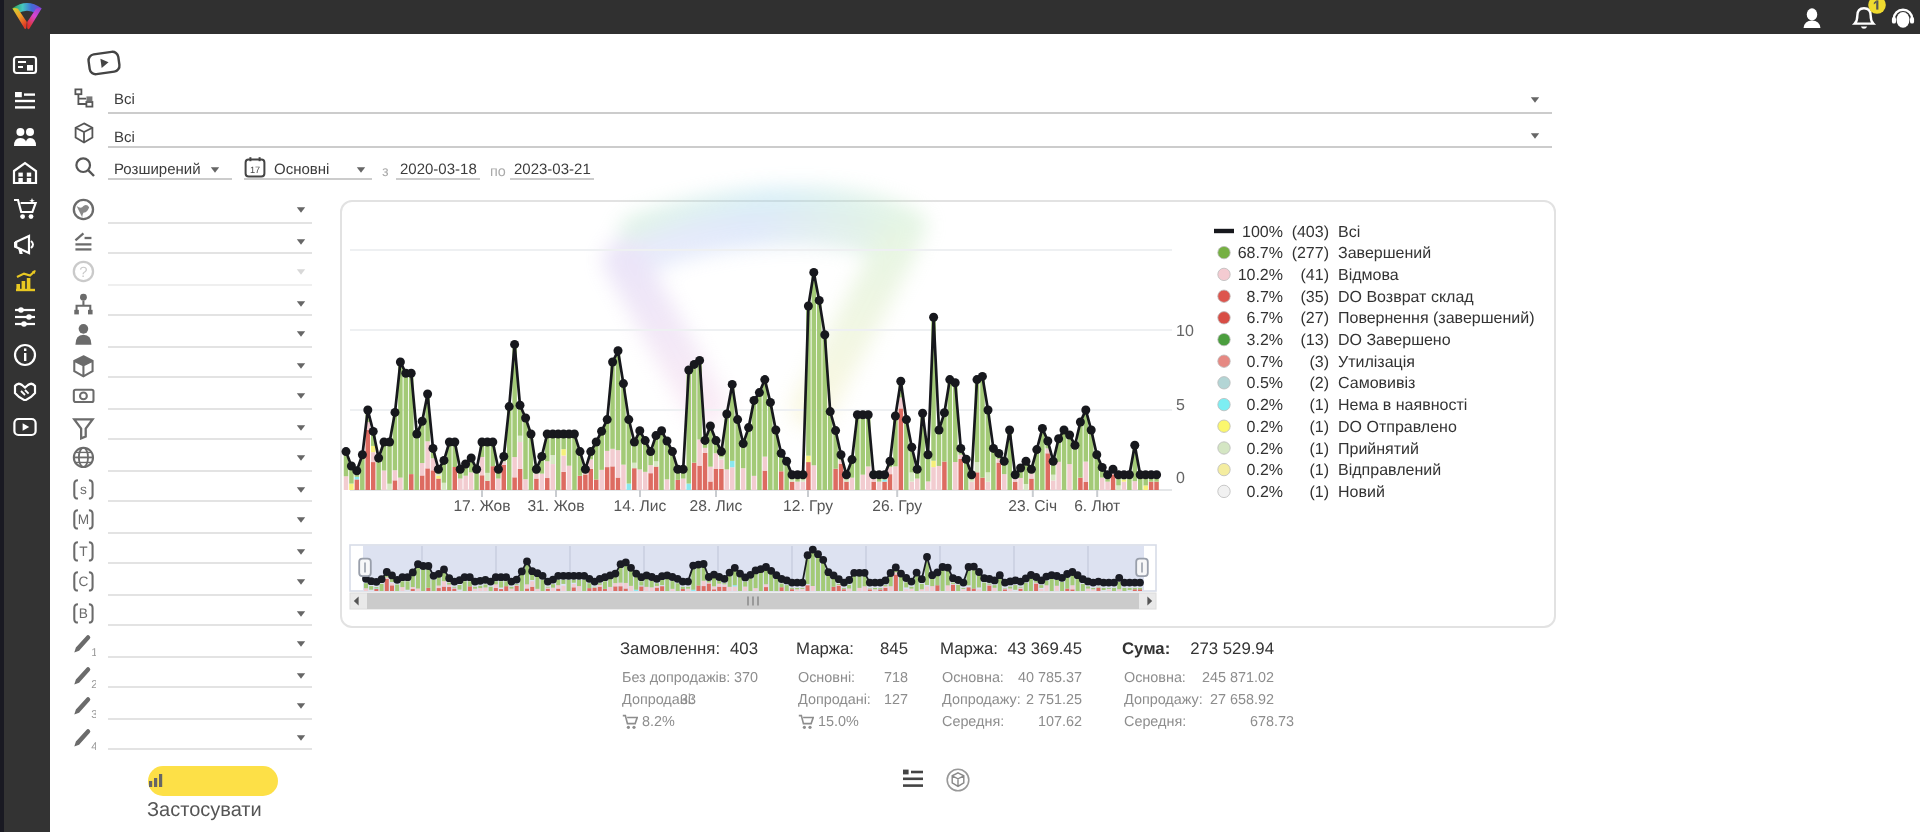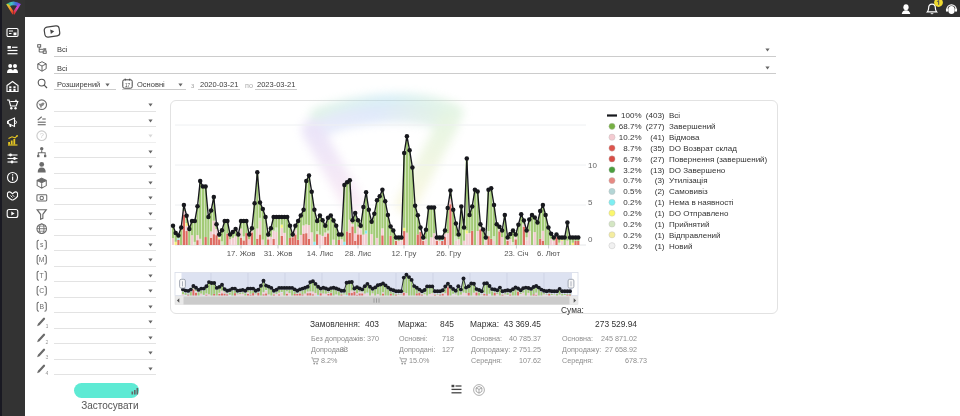--- a/index.html
+++ b/index.html
@@ -164,21 +164,21 @@
     <line x1="3.2" y1="0.6" x2="3.2" y2="2.6" stroke="#444" stroke-width="1"></line>
     <line x1="7.8" y1="0.6" x2="7.8" y2="2.6" stroke="#444" stroke-width="1"></line>
     <text x="5.5" y="8.6" text-anchor="middle" font-size="4.6" fill="#444">17</text>
   </svg>
 <div class="txt" style="left:137px;top:80px">Основні</div>
 <svg style="position:absolute;left:178px;top:82.5px;opacity:1" width="5" height="4" viewBox="0 0 5 4">
     <path d="M0.4,0.6 L4.6,0.6 L2.5,3.4 Z" fill="#666"></path>
   </svg>
 <div class="ul" style="left:122px;top:89px;width:64px"></div>
 <div class="gtxt" style="left:191px;top:80.5px">з</div>
-<div class="txt" style="left:200px;top:80px">2020-03-21</div>
+<div class="txt" style="left:200px;top:80px">2020-03-18</div>
 <div class="ul" style="left:198px;top:89px;width:42px"></div>
 <div class="gtxt" style="left:245px;top:80.5px">по</div>
 <div class="txt" style="left:257px;top:80px">2023-03-21</div>
 <div class="ul" style="left:255px;top:89px;width:42px"></div>
 <svg style="position:absolute;left:36px;top:99.4px" width="12" height="12" viewBox="0 0 10.5 10.5">
     <circle cx="5" cy="5" r="4.2" fill="none" stroke="#6b6b6b" stroke-width="1"></circle>
     <path d="M2,3.5 q2,1.5 3,0 q1.5,-1 2.5,0.5 q-0.5,2 -2.5,2.5 q-1,2 0,3" fill="#6b6b6b" opacity="0.8"></path>
   </svg>
 <div style="position:absolute;left:54px;top:110.8px;width:102px;border-top:1px solid #e3e3e3"></div>
 <svg style="position:absolute;left:148px;top:103.0px;opacity:1" width="5" height="4" viewBox="0 0 5 4">
@@ -326,21 +326,21 @@
     <path d="M0.4,0.6 L4.6,0.6 L2.5,3.4 Z" fill="#666"></path>
   </svg>
 <svg style="position:absolute;left:36px;top:362.9px" width="12" height="12" viewBox="0 0 10.5 10.5">
     <path d="M1,9 L1.7,6.8 L6.3,1.7 Q7,1 7.7,1.7 Q8.4,2.4 7.7,3.1 L3.1,8.2 Z" fill="#6b6b6b"></path>
     <text x="8.4" y="10.4" font-size="5" fill="#999">4</text>
   </svg>
 <div style="position:absolute;left:54px;top:374.3px;width:102px;border-top:1px solid #e3e3e3"></div>
 <svg style="position:absolute;left:148px;top:366.5px;opacity:1" width="5" height="4" viewBox="0 0 5 4">
     <path d="M0.4,0.6 L4.6,0.6 L2.5,3.4 Z" fill="#666"></path>
   </svg>
-<div style="position:absolute;left:73.5px;top:383px;width:65px;height:14.5px;background:#5eead4;border-radius:8px;text-align:right;font-size:10px;color:#555;line-height:15px">
+<div style="position:absolute;left:73.5px;top:383px;width:65px;height:14.5px;background:#fde047;border-radius:8px;text-align:left;font-size:10px;color:#555;line-height:15px">
 <svg style="vertical-align:-1px" width="8" height="8" viewBox="0 0 8 8">
       <rect x="0.5" y="4.5" width="1.6" height="3" fill="#666"></rect>
       <rect x="3" y="3" width="1.6" height="4.5" fill="#666"></rect>
       <rect x="5.5" y="1" width="1.6" height="6.5" fill="#666"></rect>
     </svg> Застосувати</div>
 <div style="position:absolute;left:170px;top:100px;width:608px;height:214px;border:1px solid #e2e2e2;border-radius:6px"></div>
 <div style="position:absolute;left:0;top:0"><svg width="960" height="416" viewBox="0 0 960 416" font-family="Liberation Sans, sans-serif">
 <defs>
 <filter id="wblur" x="-40%" y="-40%" width="180%" height="180%">
           <feGaussianBlur stdDeviation="5"></feGaussianBlur>
@@ -1417,21 +1417,21 @@
   </svg>
 <div style="position:absolute;left:409px;top:356px;font-size:7.2px;color:#8d8d8d">15.0%</div>
 <div style="position:absolute;left:470px;top:319px;font-size:8.4px;color:#333;">Маржа:</div>
 <div style="position:absolute;left:471px;top:319px;width:70px;text-align:right;font-size:8.4px;color:#333">43 369.45</div>
 <div style="position:absolute;left:471px;top:334px;font-size:7.2px;color:#8d8d8d">Основна:</div>
 <div style="position:absolute;left:471px;top:334px;width:70px;text-align:right;font-size:7.2px;color:#8d8d8d">40 785.37</div>
 <div style="position:absolute;left:471px;top:345px;font-size:7.2px;color:#8d8d8d">Допродажу:</div>
 <div style="position:absolute;left:471px;top:345px;width:70px;text-align:right;font-size:7.2px;color:#8d8d8d">2 751.25</div>
 <div style="position:absolute;left:471px;top:356px;font-size:7.2px;color:#8d8d8d">Середня:</div>
 <div style="position:absolute;left:471px;top:356px;width:70px;text-align:right;font-size:7.2px;color:#8d8d8d">107.62</div>
-<div style="position:absolute;left:561px;top:305px;font-size:8.4px;color:#333;">Сума:</div>
+<div style="position:absolute;left:561px;top:319px;font-size:8.4px;color:#333;font-weight:bold;">Сума:</div>
 <div style="position:absolute;left:567px;top:319px;width:70px;text-align:right;font-size:8.4px;color:#333">273 529.94</div>
 <div style="position:absolute;left:562px;top:334px;font-size:7.2px;color:#8d8d8d">Основна:</div>
 <div style="position:absolute;left:567px;top:334px;width:70px;text-align:right;font-size:7.2px;color:#8d8d8d">245 871.02</div>
 <div style="position:absolute;left:562px;top:345px;font-size:7.2px;color:#8d8d8d">Допродажу:</div>
 <div style="position:absolute;left:567px;top:345px;width:70px;text-align:right;font-size:7.2px;color:#8d8d8d">27 658.92</div>
 <div style="position:absolute;left:562px;top:356px;font-size:7.2px;color:#8d8d8d">Середня:</div>
 <div style="position:absolute;left:567px;top:356px;width:80px;text-align:right;font-size:7.2px;color:#8d8d8d">678.73</div>
 <svg style="position:absolute;left:451px;top:384px" width="11" height="11" viewBox="0 0 11 11">
     <rect x="0.5" y="0.8" width="2.8" height="2.4" fill="#444"></rect>
     <line x1="4.5" y1="2" x2="10.5" y2="2" stroke="#444" stroke-width="1.3"></line>

